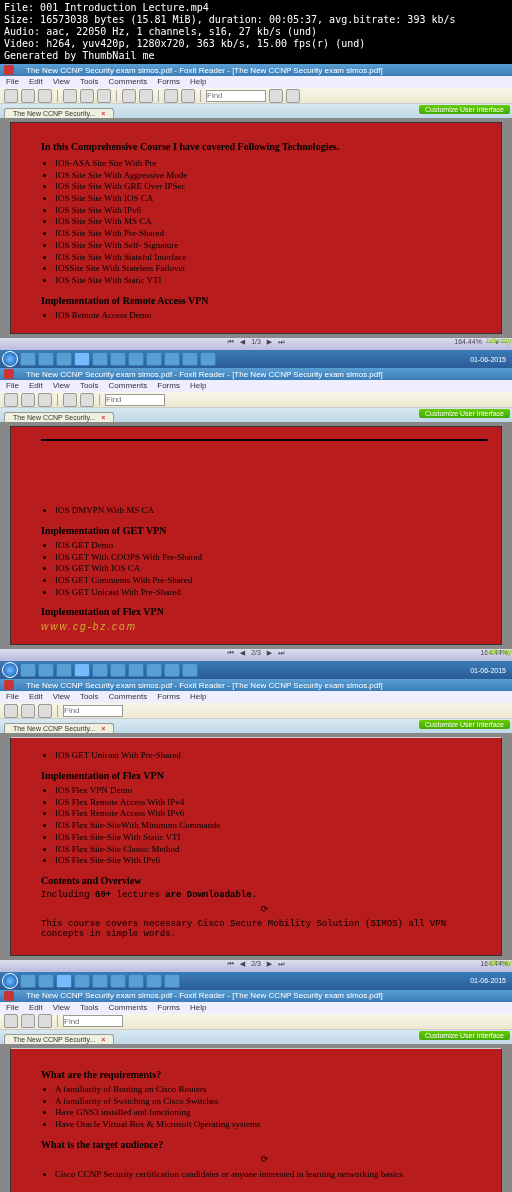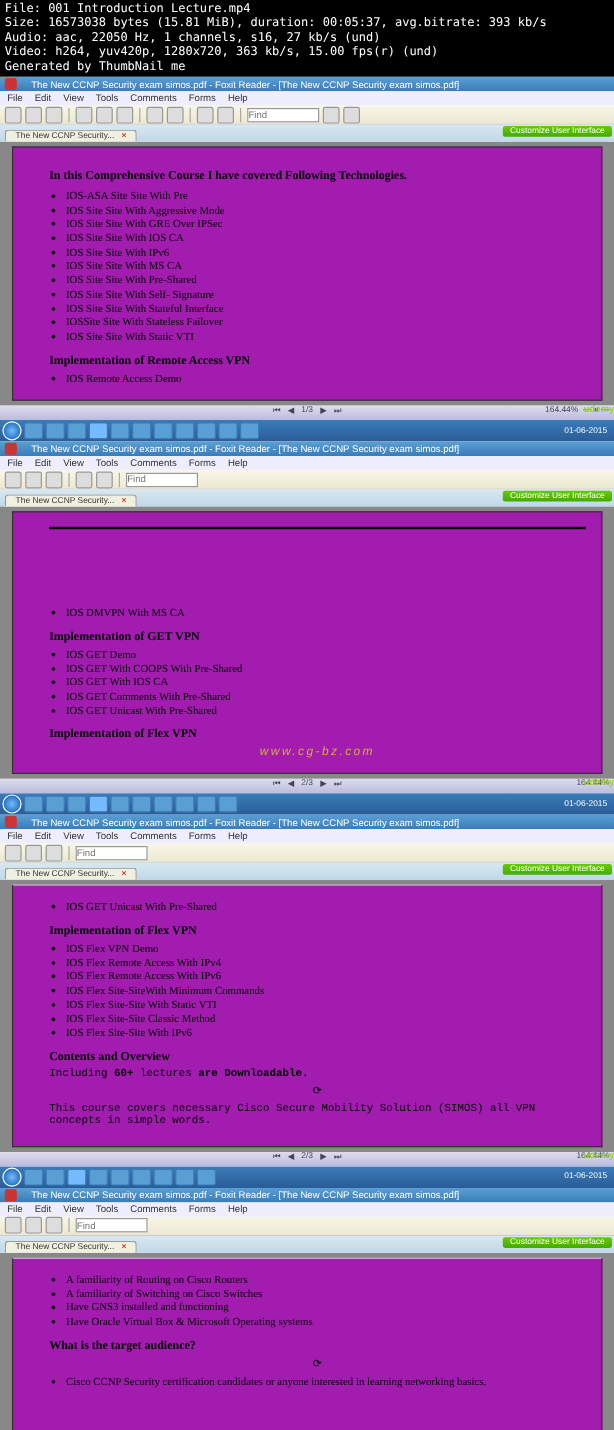--- a/index.html
+++ b/index.html
@@ -12,35 +12,35 @@
 .menubar span { cursor: default; }
 .toolbar { background: linear-gradient(#f8f6e8, #ece8d0); height: 16px; display: flex; align-items: center; padding: 0 4px; gap: 3px; border-bottom: 1px solid #ccc; }
 .toolbar .tbtn { width: 14px; height: 14px; background: #ddd; border: 1px solid #999; border-radius: 2px; }
 .toolbar .sep { width: 1px; height: 12px; background: #aaa; margin: 0 2px; }
 .toolbar input { width: 60px; height: 12px; font-size: 8px; border: 1px solid #999; }
 .tabbar { background: linear-gradient(#d8e8f0, #c0d8e8); height: 14px; display: flex; align-items: flex-end; padding-left: 4px; position: relative; }
 .tab { background: #f0f0e0; border: 1px solid #999; border-bottom: none; border-radius: 3px 3px 0 0; padding: 1px 8px; font-size: 7px; color: #333; margin-right: 2px; }
 .tab .x { color: #c33; margin-left: 4px; font-weight: bold; }
 .cui-btn { position: absolute; right: 2px; top: 1px; background: linear-gradient(#6c0, #4a0); color: #fff; font-size: 7px; padding: 1px 6px; border-radius: 2px; }
 .page-wrap { background: #888; padding: 4px 10px; }
-.page { background: #a21caf; border: 1px solid #333; padding: 12px 13px 12px 30px; min-height: 150px; }
+.page { background: #b91c1c; border: 1px solid #333; padding: 12px 13px 12px 30px; min-height: 150px; }
 .page h3 { font-size: 10px; font-weight: bold; margin: 6px 0; font-family: "Times New Roman", serif; }
 .page h4 { font-size: 10px; font-weight: bold; margin: 8px 0 4px; font-family: "Times New Roman", serif; }
 .page p { font-size: 9px; font-family: Liberation Mono, monospace; margin: 4px 0; }
 .page ul { margin-left: 14px; }
 .page li { font-size: 9px; font-family: "Times New Roman", serif; line-height: 1.3; list-style: disc; }
 .statusbar-bottom { background: linear-gradient(#dde, #bbd); height: 12px; display: flex; align-items: flex-start; justify-content: center; font-size: 7px; color: #445; gap: 6px; position: relative; }
 .statusbar-bottom .right { position: absolute; right: 4px; display: flex; gap: 4px; }
 .statusbar-bottom .logo { position: absolute; right: 0; top: -2px; font-size: 8px; color: #9c3; font-weight: bold; }
 .taskbar { background: linear-gradient(#3a7cb8, #2a5c98); height: 18px; display: flex; align-items: center; padding: 0 2px; gap: 2px; }
 .taskbar .orb { width: 16px; height: 16px; background: radial-gradient(#7bf, #05a); border-radius: 50%; border: 1px solid #fff; }
 .taskbar .tbtn { width: 16px; height: 14px; background: #5a9fd4; border: 1px solid #3a7cb8; border-radius: 2px; }
 .taskbar .tbtn.active { background: #7bf; }
 .taskbar .tray { margin-left: auto; color: #fff; font-size: 7px; padding-right: 4px; }
-.watermark { text-align: center; color: #d4af37; font-size: 10px; font-style: italic; letter-spacing: 2px; }
+.watermark { color: #d4af37; font-size: 10px; font-style: italic; letter-spacing: 2px; }
 .cutoff-top { border-top: 1px solid #ccc; }
 .page-top-line { border-top: 2px solid #000; margin-bottom: 4px; }
 </style>
 </head>
 <body>
 
 <div class="video-meta">
   <div>File: 001 Introduction Lecture.mp4</div>
   <div>Size: 16573038 bytes (15.81 MiB), duration: 00:05:37, avg.bitrate: 393 kb/s</div>
   <div>Audio: aac, 22050 Hz, 1 channels, s16, 27 kb/s (und)</div>
@@ -316,20 +316,21 @@
   </div>
   <div class="tabbar">
     <div class="tab">
       <span>The New CCNP Security...</span>
       <span class="x">×</span>
     </div>
     <div class="cui-btn">Customize User Interface</div>
   </div>
   <div class="page-wrap">
     <div class="page cutoff-top">
+      <h4>What are the requirements?</h4>
       <ul>
         <li>A familiarity of Routing on Cisco Routers</li>
         <li>A familiarity of Switching on Cisco Switches</li>
         <li>Have GNS3 installed and functioning</li>
         <li>Have Oracle Virtual Box &amp; Microsoft Operating systems</li>
       </ul>
       <h4>What is the target audience?</h4>
       <p style="text-align:center">⟳</p>
       <ul>
         <li>Cisco CCNP Security certification candidates or anyone interested in learning networking basics.</li>

